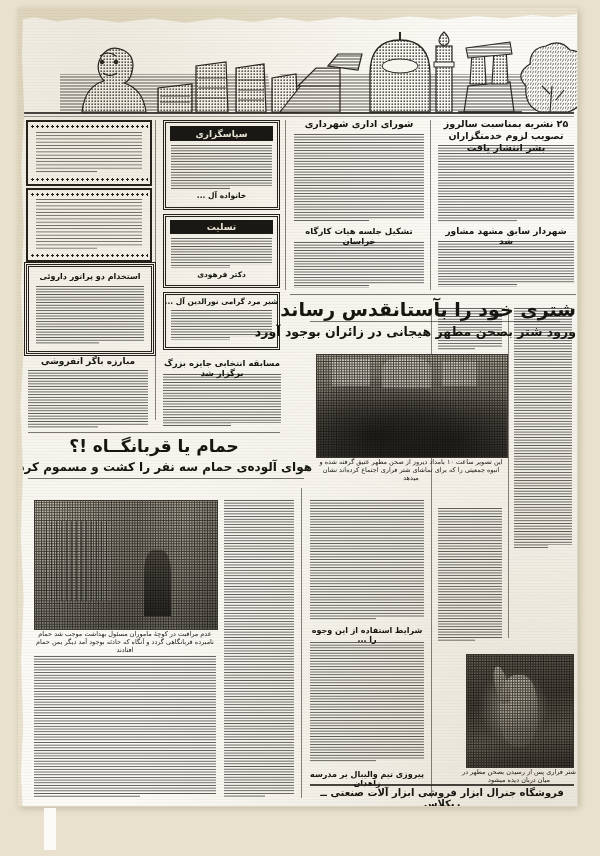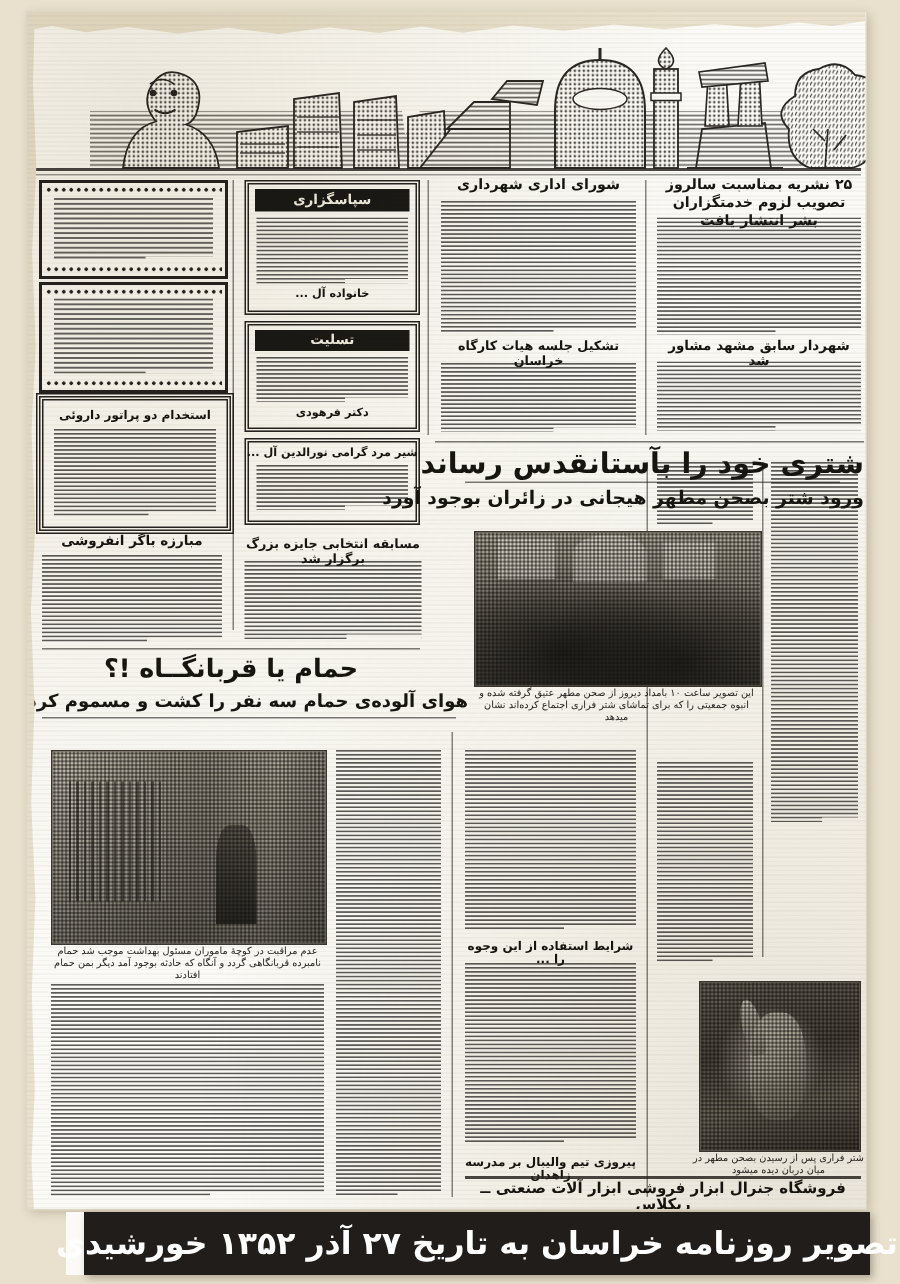--- a/index.html
+++ b/index.html
@@ -369,17 +369,14 @@
     <div class="caption" style="left:444px;top:760px;width:114px;font-size:6.5px;line-height:8px;">شتر فراری پس از رسیدن بصحن مطهر در میان دربان دیده میشود</div>
 
     <div class="hrule thick" style="left:292px;top:776px;width:264px;"></div>
     <div class="hl-box" style="left:292px;top:779px;width:264px;font-size:10px;font-weight:bold;">فروشگاه جنرال ابزار فروشی ابزار آلات صنعتی ــ ریکلاس</div>
 
     <div class="torn-top"></div>
     <div class="torn-left"></div>
   </div>
 
   <div class="capbar-accent"></div>
-  <div class="capbar">
-    <span>تصویر روزنامه خراسان به تاریخ ۲۷ آذر ۱۳۵۲ خورشیدی</span>
-  </div>
 
 </div>
 
 </body></html>

